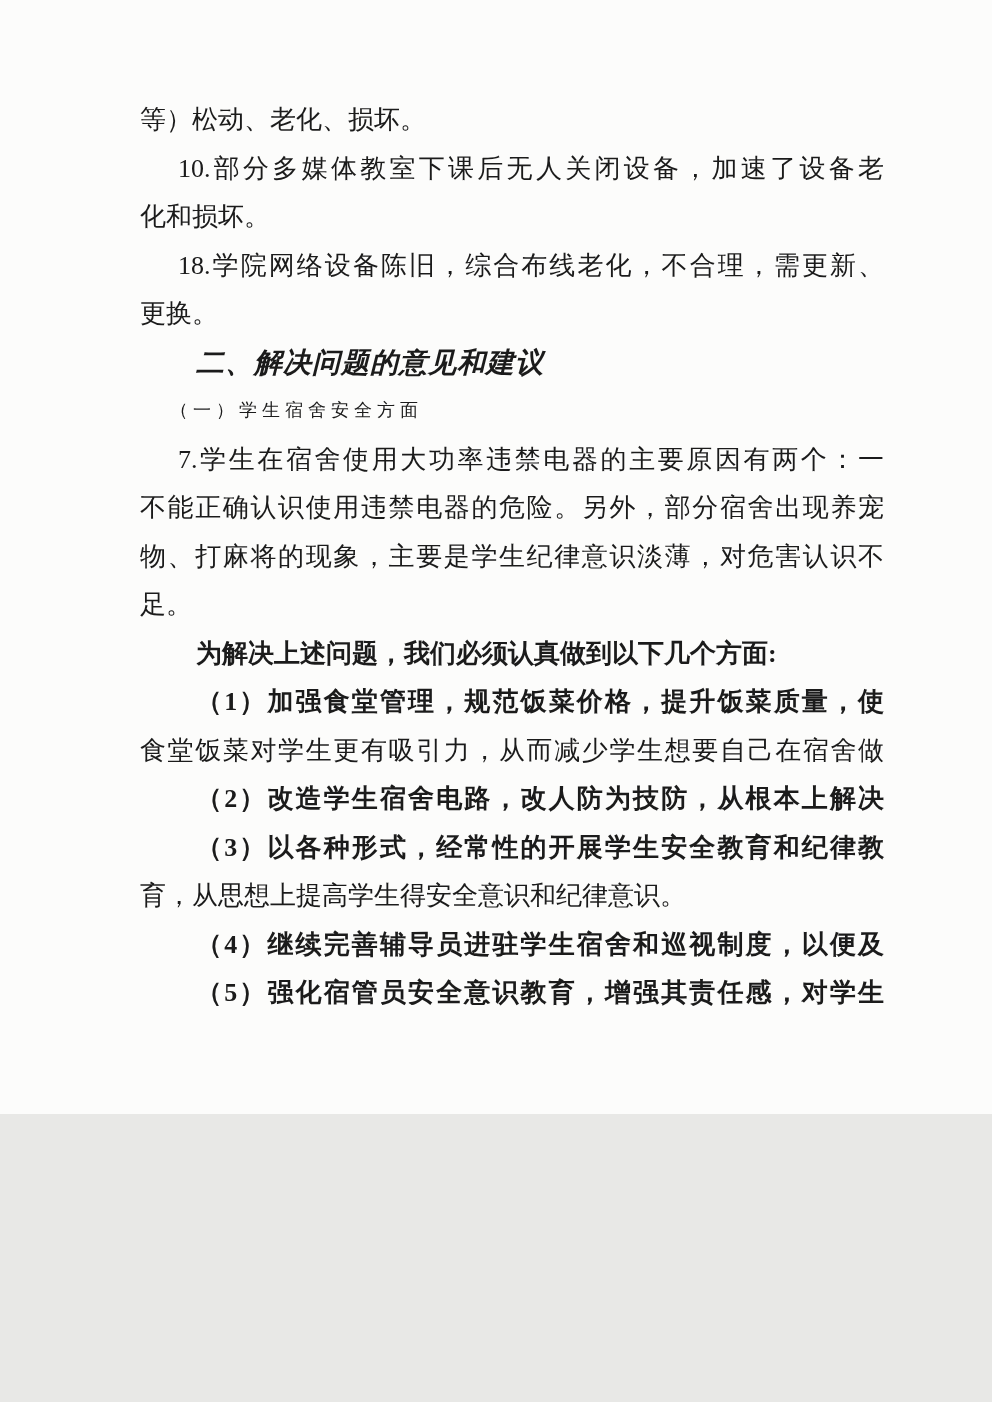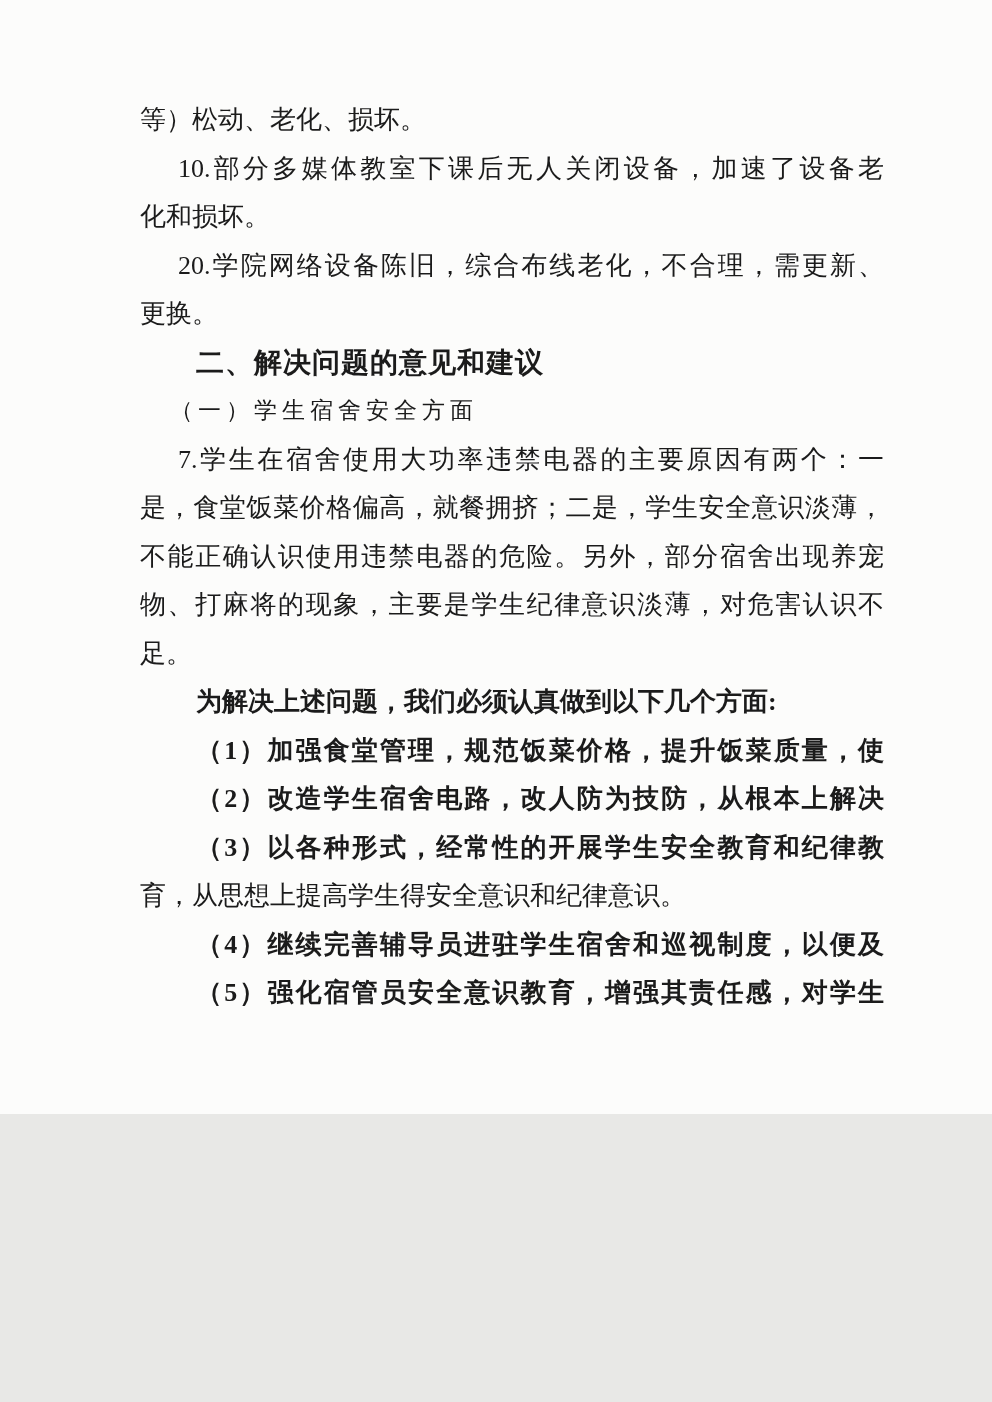--- a/index.html
+++ b/index.html
@@ -41,56 +41,58 @@
   
   .ind     { text-indent: 56px; font-weight: bold; }
   
   .ind-num { text-indent: 38px; }
   
   .heading {
     font-family: "Liberation Sans", "DejaVu Sans", sans-serif;
     font-weight: bold;
     font-size: 28px;
     letter-spacing: 1px;
+    font-style: italic;
   }
   
   .subheading {
     text-indent: 30px;
     letter-spacing: 5px;
-    font-size: 23px;
+    font-size: 18px;
+    font-family: Liberation Mono, monospace;
   }
   .page-number {
     position: absolute;
     right: 118px;
     top: 1312px;
     font-size: 25px;
     letter-spacing: 3px;
     color: #222222;
     font-family: "Liberation Serif", "DejaVu Serif", serif;
   }
 </style>
 </head>
 <body>
 
 <div class="page" style="background: rgb(252, 252, 251); color: rgb(27, 27, 27);">
   <div class="content">
     <div class="line">等）松动、老化、损坏。</div>
     <div class="line ind-num fill">10.部分多媒体教室下课后无人关闭设备，加速了设备老</div>
     <div class="line">化和损坏。</div>
-    <div class="line ind-num fill">20.学院网络设备陈旧，综合布线老化，不合理，需更新、</div>
+    <div class="line ind-num fill">18.学院网络设备陈旧，综合布线老化，不合理，需更新、</div>
     <div class="line">更换。</div>
     <div class="line ind heading">二、解决问题的意见和建议</div>
     <div class="line subheading">（一）学生宿舍安全方面</div>
     <div class="line ind-num fill">7.学生在宿舍使用大功率违禁电器的主要原因有两个：一</div>
-    <div class="line fill">是，食堂饭菜价格偏高，就餐拥挤；二是，学生安全意识淡薄，</div>
     <div class="line fill">不能正确认识使用违禁电器的危险。另外，部分宿舍出现养宠</div>
     <div class="line fill">物、打麻将的现象，主要是学生纪律意识淡薄，对危害认识不</div>
     <div class="line">足。</div>
     <div class="line ind">为解决上述问题，我们必须认真做到以下几个方面:</div>
     <div class="line ind fill">（1）加强食堂管理，规范饭菜价格，提升饭菜质量，使</div>
+    <div class="line fill">食堂饭菜对学生更有吸引力，从而减少学生想要自己在宿舍做</div>
     <div class="line ind fill">（2）改造学生宿舍电路，改人防为技防，从根本上解决</div>
     <div class="line ind fill">（3）以各种形式，经常性的开展学生安全教育和纪律教</div>
     <div class="line">育，从思想上提高学生得安全意识和纪律意识。</div>
     <div class="line ind fill">（4）继续完善辅导员进驻学生宿舍和巡视制度，以便及</div>
     <div class="line ind fill">（5）强化宿管员安全意识教育，增强其责任感，对学生</div>
   </div>
   <div class="page-number">－ 5 －</div>
 </div>
 
 </body></html>

